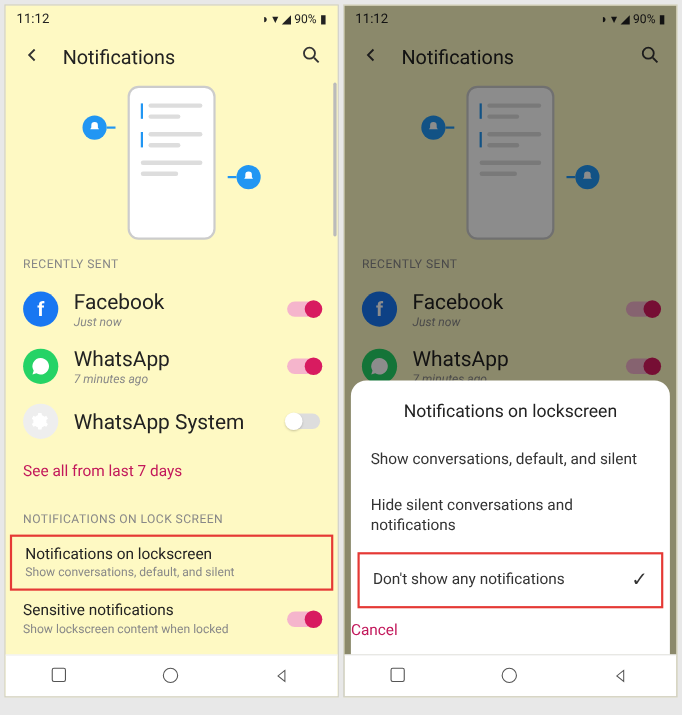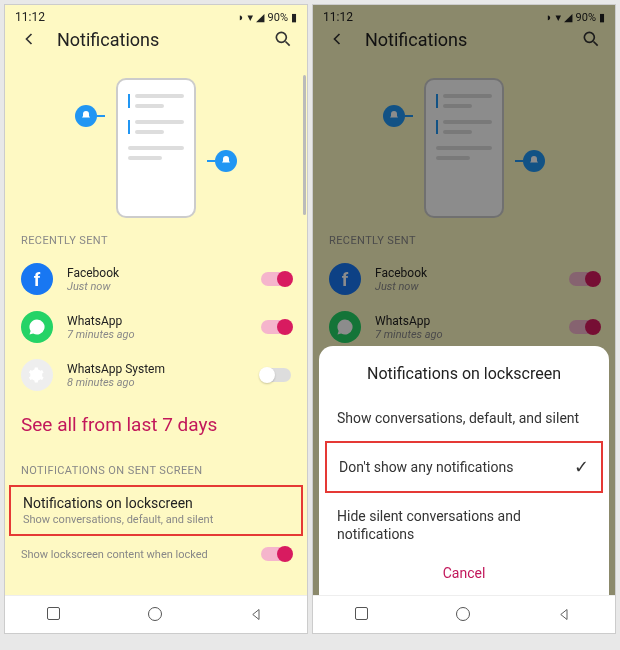--- a/index.html
+++ b/index.html
@@ -26,20 +26,21 @@
     justify-content: space-between;
     align-items: center;
     padding: 0 10px;
     font-size: 12px;
     color: #222;
   }
   .status-icons { display: flex; gap: 3px; align-items: center; font-size: 11px; }
   .header {
     height: 46px;
     display: flex;
+    align-items: center;
     padding: 0 14px;
     gap: 18px;
   }
   .header-title { font-size: 18px; flex: 1; color: #222; }
   .back-icon svg, .search-icon svg { width: 20px; height: 20px; stroke: #333; }
 
   .illustration {
     height: 145px;
     position: relative;
     display: flex;
@@ -88,42 +89,42 @@
     width: 32px; height: 32px;
     border-radius: 50%;
     display: flex; align-items: center; justify-content: center;
     font-size: 18px; font-weight: bold; color: #fff;
   }
   .app-icon.fb { background: #1877f2; }
   .app-icon.wa { background: #25d366; }
   .app-icon.sys { background: #eee; color: #888; }
   .app-icon svg { width: 18px; height: 18px; fill: #fff; }
   .app-text { flex: 1; }
-  .app-name { font-size: 12px; color: #222; }
+  .app-name { font-size: 19px; color: #222; }
   .app-time { font-size: 11px; color: #888; font-style: italic; }
   .toggle {
     width: 30px; height: 14px;
     background: #f5b5cc;
     border-radius: 8px;
     position: relative;
   }
   .toggle::after {
     content: "";
     position: absolute;
     width: 16px; height: 16px;
     background: #d81b60;
     border-radius: 50%;
     right: -2px; top: -1px;
   }
   .toggle.off { background: #ddd; }
   .toggle.off::after { background: #fff; left: -2px; right: auto; box-shadow: 0 1px 2px rgba(0,0,0,.2); }
 
   .link-row {
     padding: 14px 16px;
-    font-size: 19px;
+    font-size: 14px;
     color: #c2185b;
   }
   .setting-row {
     padding: 10px 16px;
   }
   .setting-title { font-size: 14px; color: #222; }
   .setting-sub { font-size: 11px; color: #888; margin-top: 2px; }
   .highlight {
     border: 2.5px solid #e53935;
     margin: 0 4px;
@@ -175,21 +176,21 @@
     line-height: 1.3;
   }
   .dialog-option .opt-text { flex: 1; }
   .dialog-option.highlight {
     border: 2.5px solid #e53935;
     margin: 2px 6px;
     padding: 12px 12px;
   }
   .check { font-size: 18px; color: #333; }
   .dialog-cancel {
-    text-align: center;
+    text-align: left;
     color: #c2185b;
     font-size: 14px;
     padding: 10px 0 4px;
   }
 
   .scrollbar {
     position: absolute;
     right: 1px; top: 70px;
     width: 3px; height: 140px;
     background: #bbb;
@@ -283,36 +284,36 @@
 
   <div class="app-row">
     <div class="app-icon sys">
       <svg viewBox="0 0 24 24" fill="#888">
           <circle cx="12" cy="12" r="3"></circle>
           <path d="M19 12a7 7 0 00-.2-1.7l2-1.5-2-3.4-2.3 1a7 7 0 00-3-1.7L13 2h-4l-.5 2.7a7 7 0 00-3 1.7l-2.3-1-2 3.4 2 1.5A7 7 0 003 12a7 7 0 00.2 1.7l-2 1.5 2 3.4 2.3-1a7 7 0 003 1.7L9 22h4l.5-2.7a7 7 0 003-1.7l2.3 1 2-3.4-2-1.5A7 7 0 0019 12z"></path>
         </svg>
     </div>
     <div class="app-text">
       <div class="app-name">WhatsApp System</div>
-      <div class="app-time">8 minutes ago</div>
     </div>
     <div class="toggle off"></div>
   </div>
 
   <div class="link-row">See all from last 7 days</div>
 
-  <div class="section-label">NOTIFICATIONS ON SENT SCREEN</div>
+  <div class="section-label">NOTIFICATIONS ON LOCK SCREEN</div>
 
   <div class="setting-row highlight">
     <div class="setting-title">Notifications on lockscreen</div>
     <div class="setting-sub">Show conversations, default, and silent</div>
   </div>
 
   <div class="setting-row toggled">
     <div class="setting-text">
+      <div class="setting-title">Sensitive notifications</div>
       <div class="setting-sub">Show lockscreen content when locked</div>
     </div>
     <div class="toggle"></div>
   </div>
 
   <div class="navbar">
     <span class="nav-icon">
         <div class="nav-square"></div>
       </span>
     <span class="nav-icon">
@@ -406,26 +407,26 @@
     <div class="toggle"></div>
   </div>
 
   <div class="scrim"></div>
 
   <div class="dialog">
     <div class="dialog-title">Notifications on lockscreen</div>
     <div class="dialog-option">
       <span class="opt-text">Show conversations, default, and silent</span>
     </div>
+    <div class="dialog-option">
+      <span class="opt-text">Hide silent conversations and notifications</span>
+    </div>
     <div class="dialog-option highlight">
       <span class="opt-text">Don't show any notifications</span>
       <span class="check">✓</span>
-    </div>
-    <div class="dialog-option">
-      <span class="opt-text">Hide silent conversations and notifications</span>
     </div>
     <div class="dialog-cancel">Cancel</div>
   </div>
 
   <div class="navbar">
     <span class="nav-icon">
         <div class="nav-square"></div>
       </span>
     <span class="nav-icon">
         <div class="nav-circle"></div>

